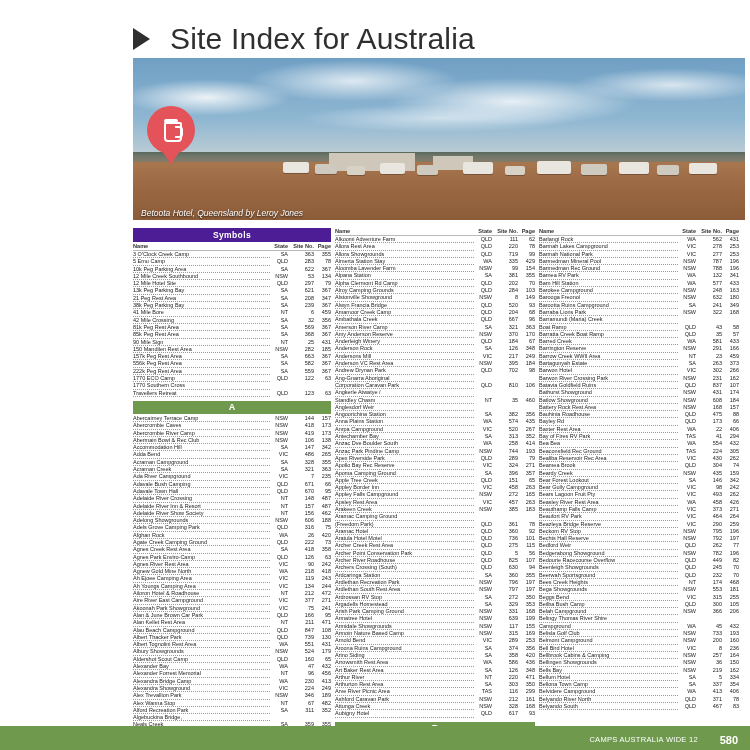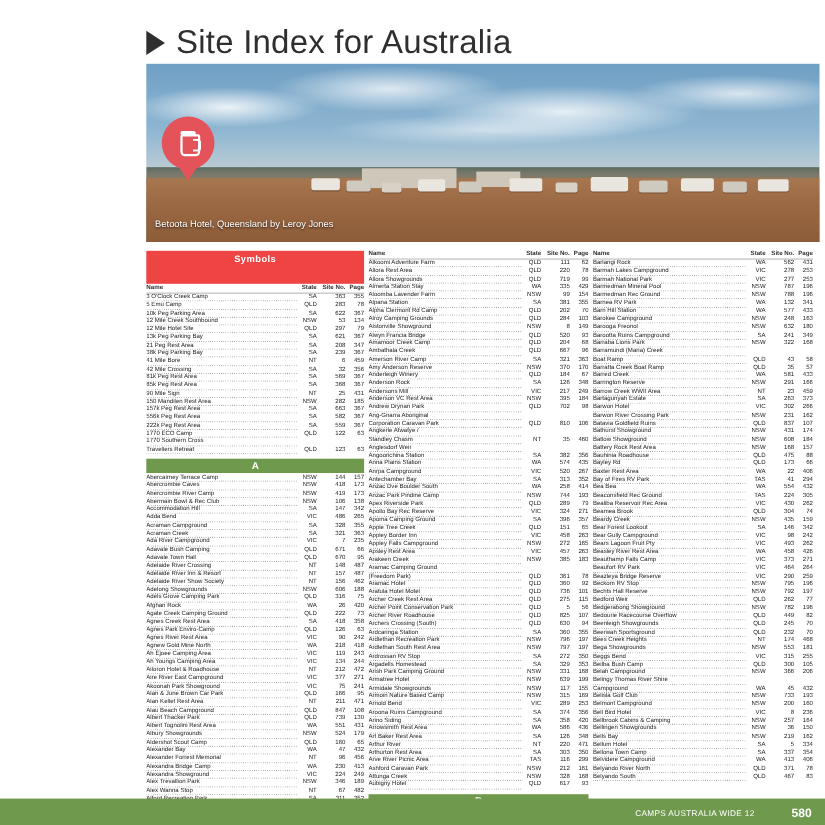--- a/index.html
+++ b/index.html
@@ -9,21 +9,21 @@
     font-family:"Liberation Sans", sans-serif;
     overflow:hidden;
     position:relative;
   }
   .page{
     position:absolute;inset:0;
     background:#ffffff;
   }
   
   .title-row{
-    position:absolute;left:133px;top:22px;display:flex;align-items:center;gap:10px;
+    position:absolute;left:133px;top:22px;display:flex;align-items:center;gap:20px;
   }
   .title-arrow{
     width:0;height:0;
     border-left:17px solid #2f2f2f;
     border-top:11px solid transparent;
     border-bottom:11px solid transparent;
   }
   .title-text{
     font-size:30px;color:#2f2f2f;letter-spacing:0.2px;
     font-family:"Liberation Sans", sans-serif;
@@ -50,22 +50,22 @@
   }
   .hero-treeline{
     position:absolute;left:0;top:58%;width:100%;height:10%;
     background:linear-gradient(to bottom, rgba(60,70,50,.75), rgba(90,90,70,0));
   }
   .van{position:absolute;background:#e9e6df;border-radius:2px;box-shadow:0 1px 0 rgba(0,0,0,.25);}
   .van.dark{background:#cfcabf;}
   .van.tent{background:#d8d2c6;}
   .bld{position:absolute;background:#cfc8ba;}
   .hero-caption{
-    position:absolute;left:8px;bottom:12px;
-    color:#ffffff;font-size:8.5px;
+    position:absolute;left:8px;bottom:2px;
+    color:#ffffff;font-size:8.5px;font-style:italic;
     text-shadow:0 1px 2px rgba(0,0,0,.8);
     text-align:center;
   }
   .hero-badge{
     position:absolute;left:14px;top:48px;width:48px;height:48px;border-radius:50%;
     background:#e4535a;display:flex;align-items:center;justify-content:center;
   }
   .hero-badge:after{
     content:"";position:absolute;bottom:-10px;left:50%;transform:translateX(-50%);
     width:0;height:0;border-left:9px solid transparent;border-right:9px solid transparent;
@@ -79,23 +79,23 @@
   .badge-glyph .hdl{position:absolute;right:-2px;top:7px;width:6px;height:8px;border:2px solid #fff;border-left:none;border-radius:0 4px 4px 0;}
   
   .cols{
     position:absolute;left:133px;top:228px;width:612px;height:492px;
     display:flex;gap:4px;
   }
   .col{width:198px;position:relative;}
   .col.c2{width:200px;}
   .col.c3{width:200px;}
   .sec-head{
-    background:#ef4444;color:#fff;text-align:center;
+    background:#4c1d95;color:#fff;text-align:center;
     font-size:8.5px;font-weight:bold;letter-spacing:.4px;
-    padding:2px 0 18px;margin-bottom:1px;
+    padding:2px 0 2px;margin-bottom:1px;
   }
   .colhead{
     display:flex;font-size:5.6px;color:#333;font-weight:bold;
     border-bottom:.5px solid #b9b9b9;padding-bottom:.5px;margin-bottom:.5px;
   }
   .colhead .nm{flex:1;}
   .colhead .st{width:17px;text-align:right;}
   .colhead .si{width:26px;text-align:right;}
   .colhead .pg{width:17px;text-align:right;}
   .row{
@@ -113,21 +113,21 @@
   .sub-letter{
     background:#6f9a4e;color:#fff;text-align:center;font-size:9px;font-weight:bold;
     padding:1.5px 0;margin:4px 0 1px;
   }
   
   .footer{
     position:absolute;left:0;bottom:0;width:100%;height:24px;
     background:#6f9a4e;
   }
   .footer-text{
-    position:absolute;right:64px;bottom:6px;color:#fff;font-size:7.5px;letter-spacing:.3px;
+    position:absolute;right:52px;bottom:6px;color:#fff;font-size:7.5px;letter-spacing:.3px;
   }
   .footer-page{
     position:absolute;right:12px;bottom:4px;color:#fff;font-size:11px;font-weight:bold;
   }
   .left-edge{
     position:absolute;left:0;top:0;width:120px;height:726px;background:#ffffff;
   }
 </style>
 </head>
 <body>

